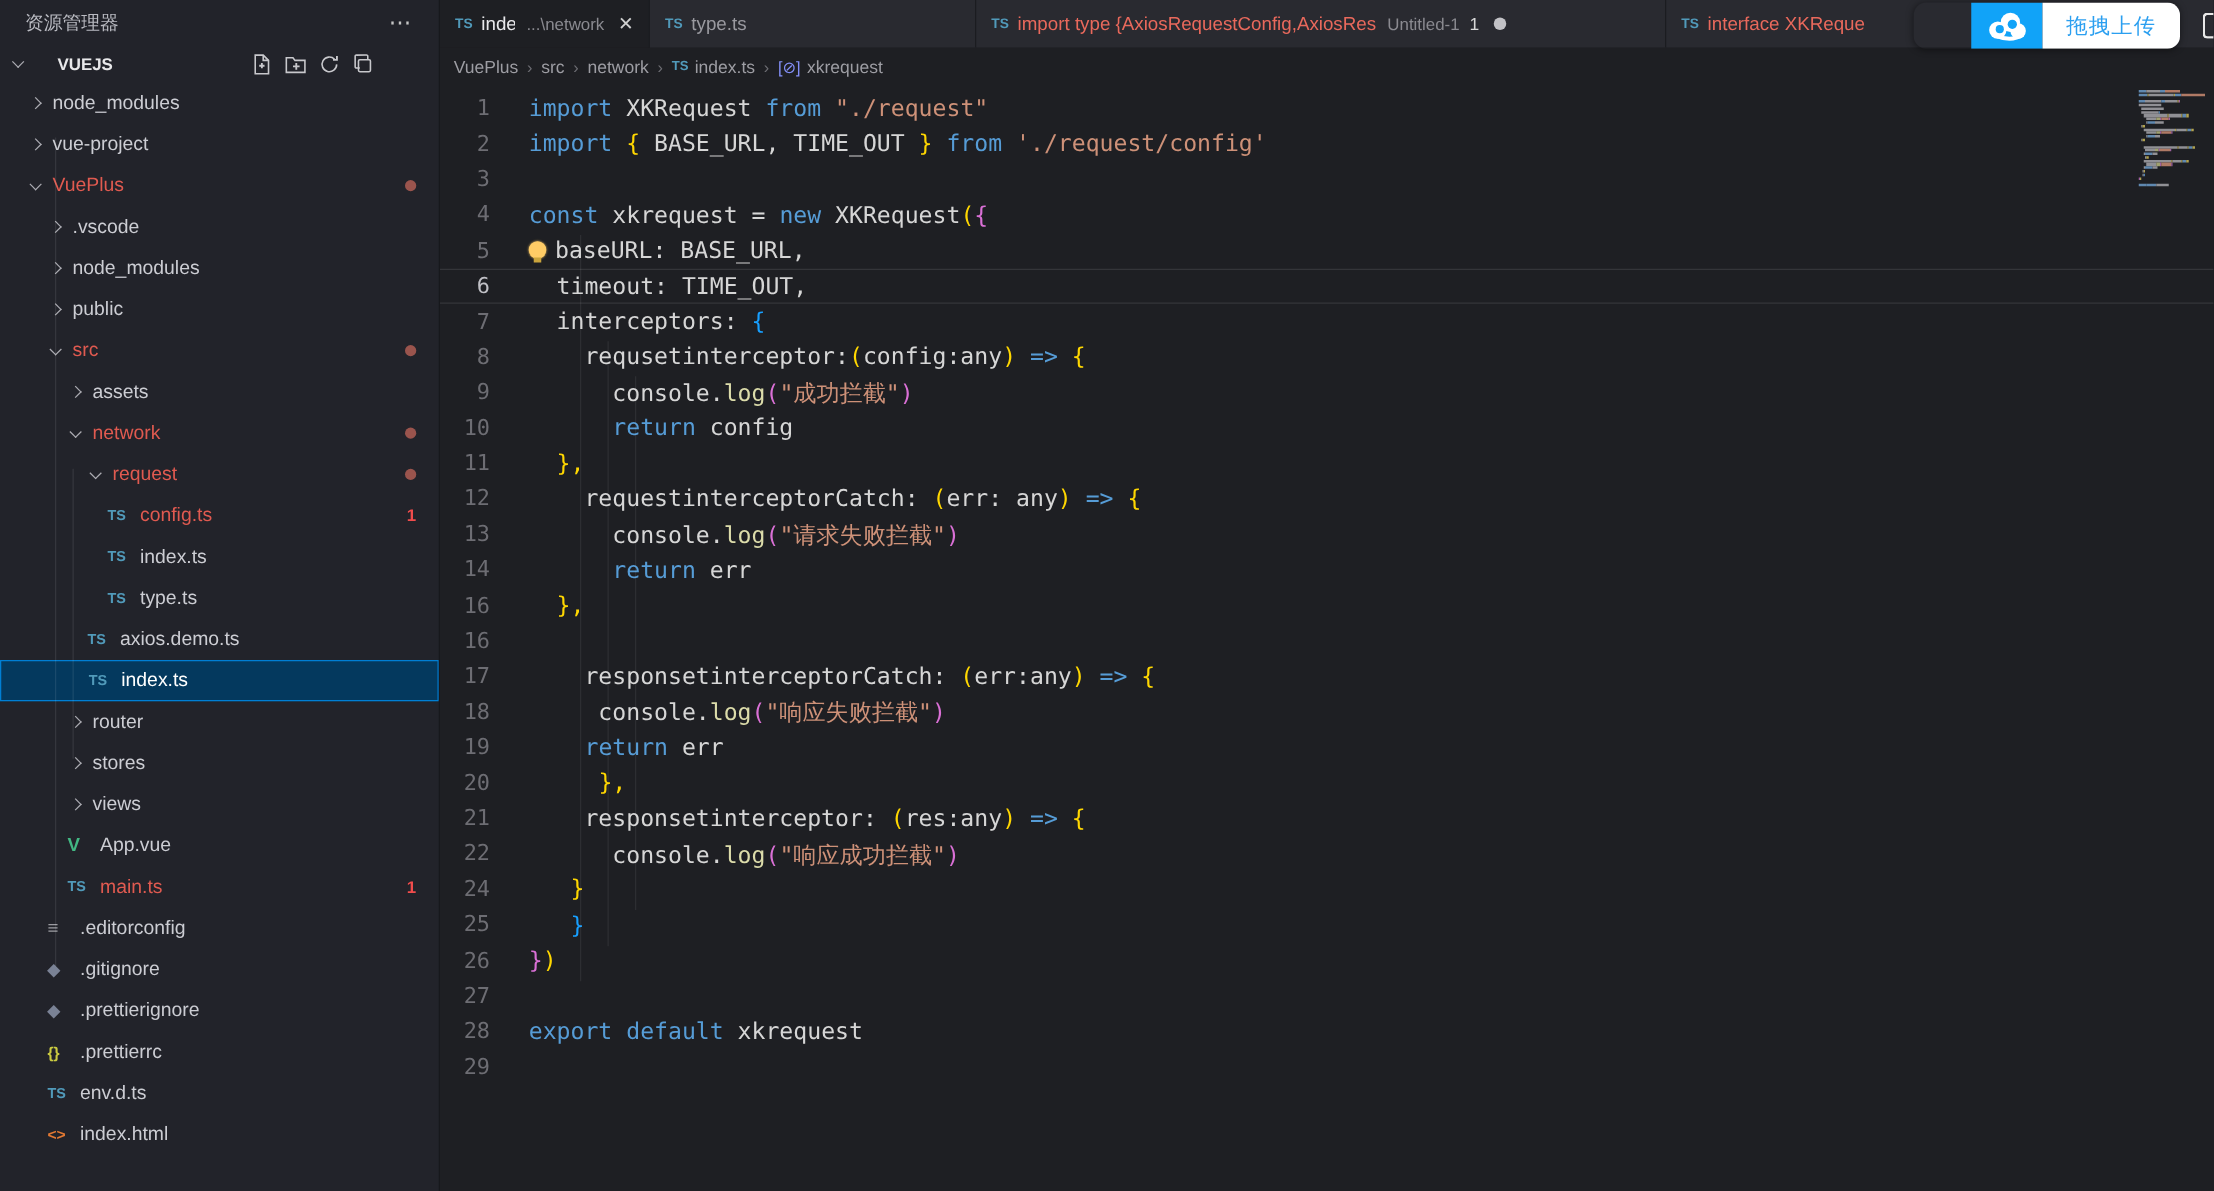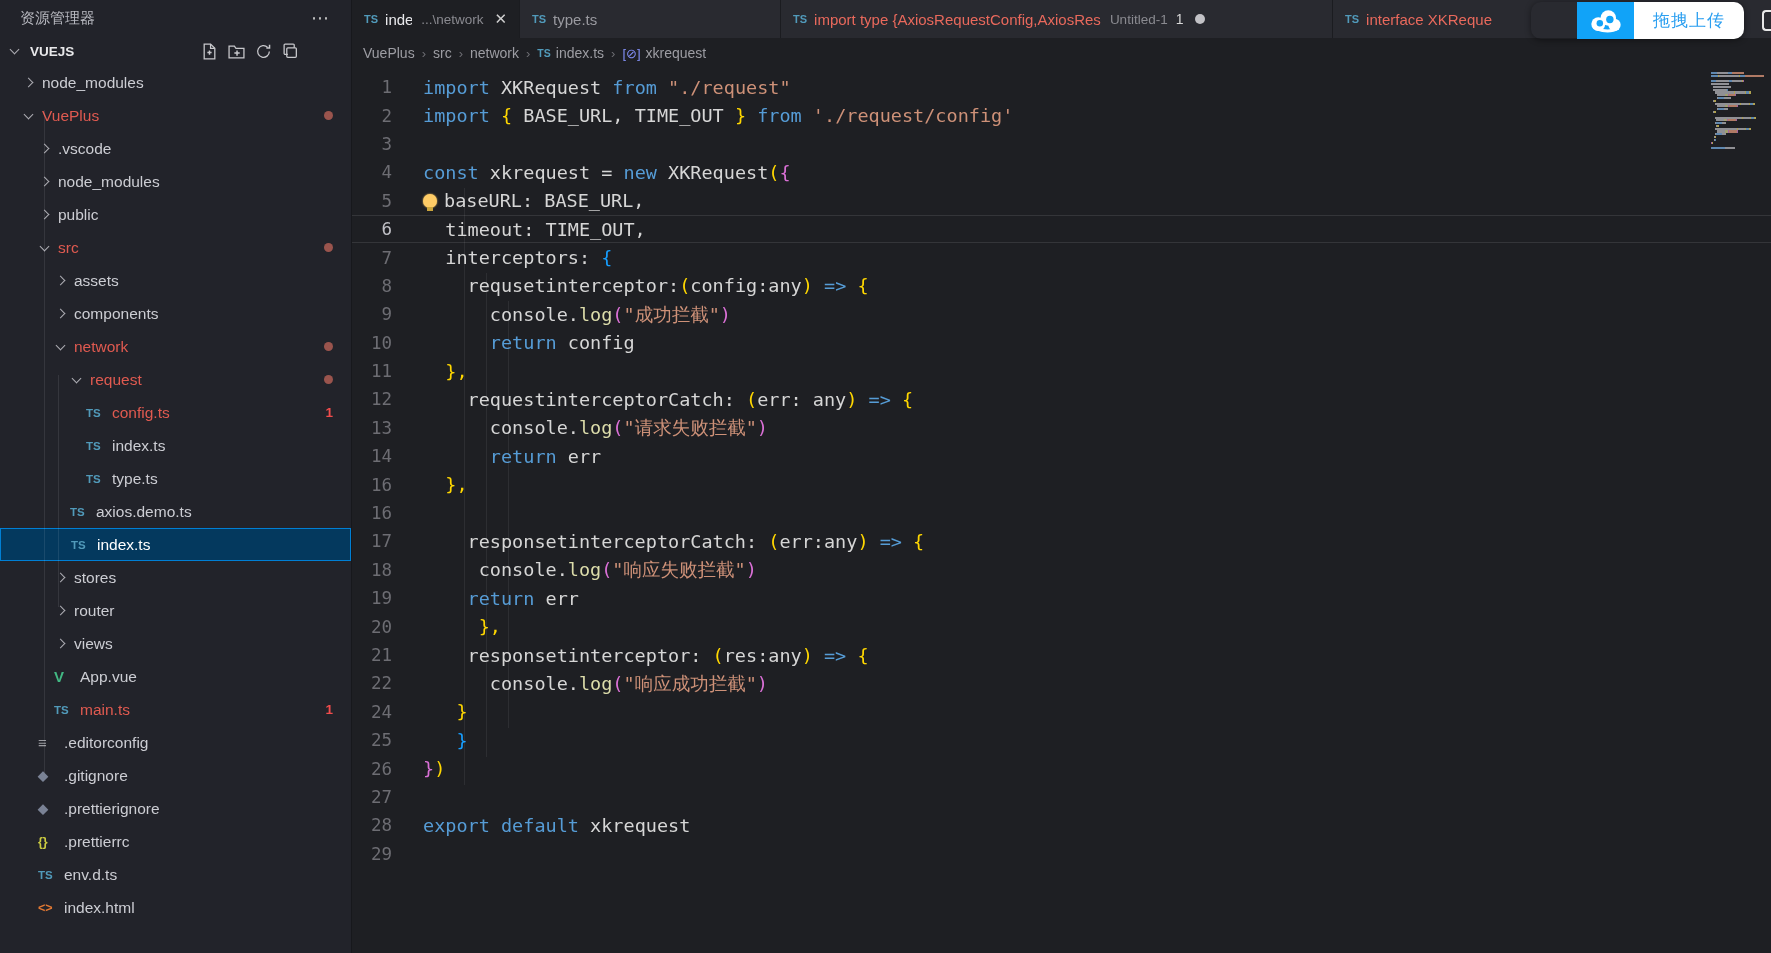--- a/index.html
+++ b/index.html
@@ -8,21 +8,21 @@
   .app { position:relative; width:1771px; height:953px; display:flex; }
 
   
   .sidebar { position:relative; width:352px; height:953px; background:#22232a; flex:none;
     border-right:1px solid #17181c; overflow:hidden; }
   .sb-header { height:36px; display:flex; align-items:center; padding:0 20px; color:#b9bac1; font-size:15px; }
   .sb-header .spacer { flex:1; }
   .more-dots { color:#c5c5c5; font-size:18px; letter-spacing:2px; cursor:pointer; }
   .ws-row { height:30px; display:flex; align-items:center; padding:0 52px 0 8px; color:#e8e8ea;
     font-weight:bold; font-size:13.5px; }
-  .ws-row .label { margin-left:2px; }
+  .ws-row .label { margin-left:18px; }
   .ws-icons { margin-left:auto; display:flex; gap:10px; }
   .ws-icons svg { width:17px; height:17px; stroke:#c8c8cc; fill:none; stroke-width:1.2; cursor:pointer; }
 
   .tree { position:relative; }
   .tree-row { position:relative; height:33px; display:flex; align-items:center; font-size:15.5px;
     color:#cccdd3; cursor:pointer; }
   .tree-row.red { color:#e05a50; }
   .tree-row.selected { background:#04395e; border:1px solid #007fd4; color:#ffffff; }
   .chev { display:inline-block; width:7px; height:7px; border-right:1.7px solid #adadb3;
     border-bottom:1.7px solid #adadb3; transform:rotate(-45deg); margin:0 10px 0 3px; flex:none; }
@@ -122,20 +122,24 @@
             <rect x="4.5" y="4.5" width="9" height="9" rx="1"></rect>
             <path d="M11.5 4.5V2.2A1 1 0 0 0 10.5 1H3.2A1 1 0 0 0 2 2.2v7.3a1 1 0 0 0 1.2 1.2h2.3"></path>
           </svg>
       </span>
     </div>
     <div class="tree" id="tree">
         <div class="tree-row" style="padding-left: 22px;">
           <span class="chev"></span>
           <span>node_modules</span>
         </div>
+        <div class="tree-row" style="padding-left: 22px;">
+          <span class="chev"></span>
+          <span>vue-project</span>
+        </div>
         <div class="tree-row red" style="padding-left: 22px;">
           <span class="chev down"></span>
           <span>VuePlus</span>
           <span class="dot-badge"></span>
         </div>
         <div class="tree-row" style="padding-left: 38px;">
           <span class="chev"></span>
           <span>.vscode</span>
         </div>
         <div class="tree-row" style="padding-left: 38px;">
@@ -148,24 +152,20 @@
         </div>
         <div class="tree-row red" style="padding-left: 38px;">
           <span class="chev down"></span>
           <span>src</span>
           <span class="dot-badge"></span>
         </div>
         <div class="tree-row" style="padding-left: 54px;">
           <span class="chev"></span>
           <span>assets</span>
         </div>
-        <div class="tree-row" style="padding-left: 54px;">
-          <span class="chev"></span>
-          <span>components</span>
-        </div>
         <div class="tree-row red" style="padding-left: 54px;">
           <span class="chev down"></span>
           <span>network</span>
           <span class="dot-badge"></span>
         </div>
         <div class="tree-row red" style="padding-left: 70px;">
           <span class="chev down"></span>
           <span>request</span>
           <span class="dot-badge"></span>
         </div>
@@ -185,25 +185,25 @@
         <div class="tree-row" style="padding-left: 70px;">
           <span class="fic ts">TS</span>
           <span>axios.demo.ts</span>
         </div>
         <div class="tree-row selected" style="padding-left: 70px;">
           <span class="fic ts">TS</span>
           <span>index.ts</span>
         </div>
         <div class="tree-row" style="padding-left: 54px;">
           <span class="chev"></span>
+          <span>router</span>
+        </div>
+        <div class="tree-row" style="padding-left: 54px;">
+          <span class="chev"></span>
           <span>stores</span>
-        </div>
-        <div class="tree-row" style="padding-left: 54px;">
-          <span class="chev"></span>
-          <span>router</span>
         </div>
         <div class="tree-row" style="padding-left: 54px; align-items: center;">
           <span class="chev"></span>
           <span>views</span>
         </div>
         <div class="tree-row" style="padding-left: 54px;">
           <span class="fic vue">V</span>
           <span>App.vue</span>
         </div>
         <div class="tree-row red" style="padding-left: 54px;">

